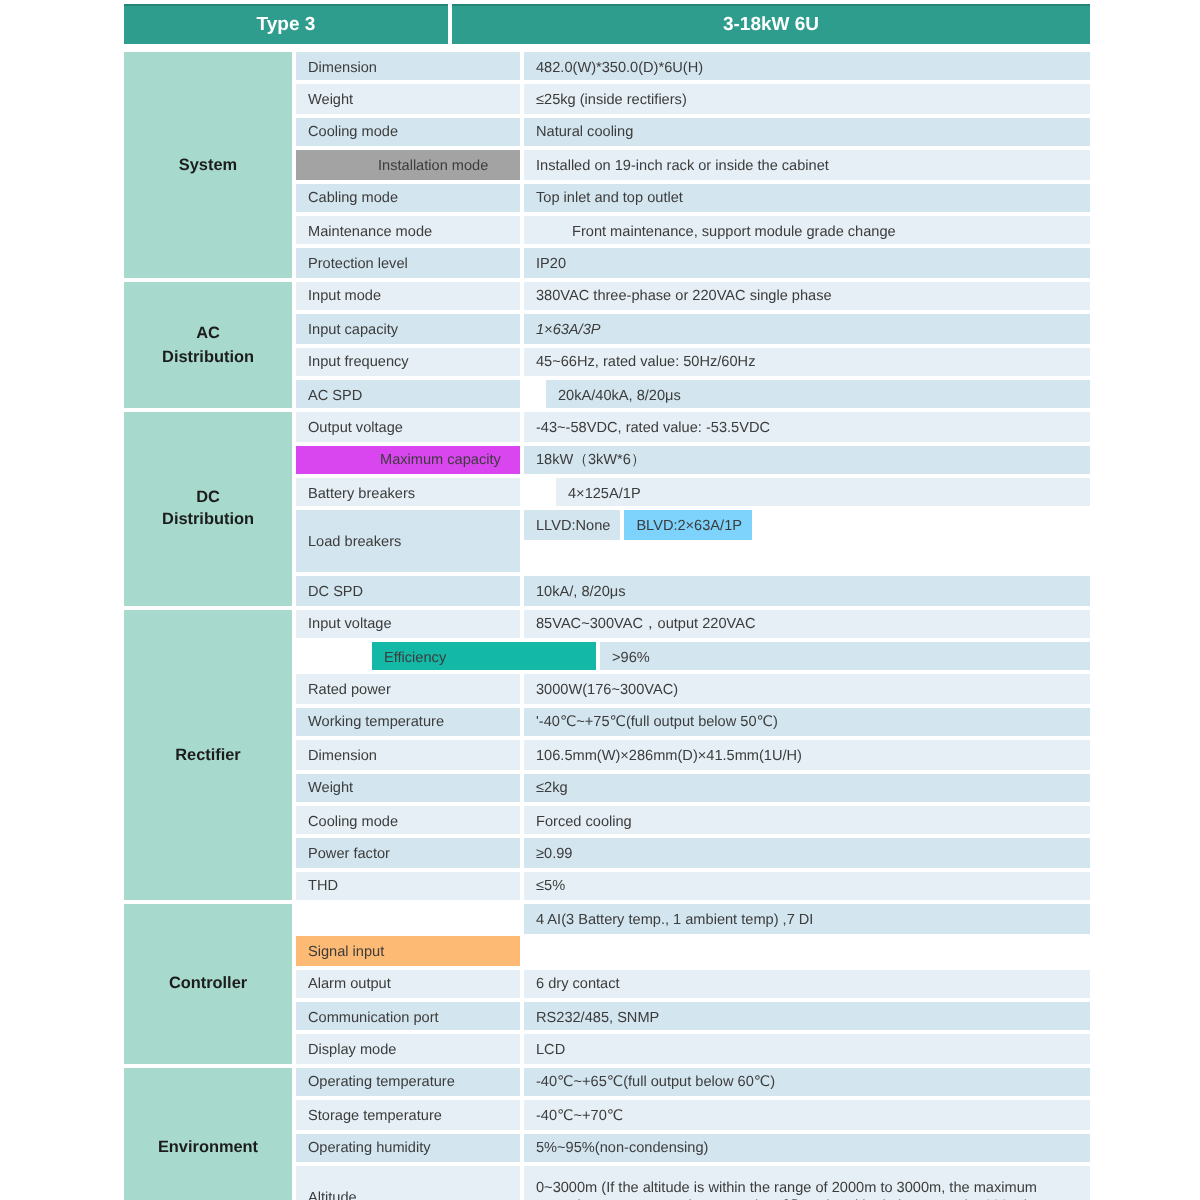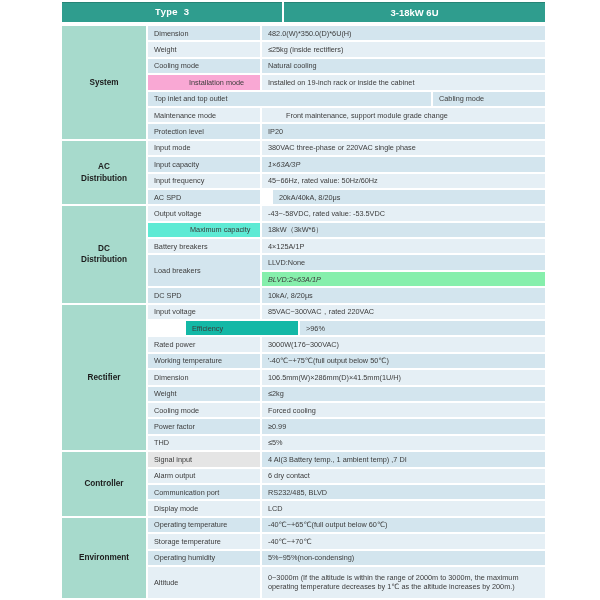--- a/index.html
+++ b/index.html
@@ -16,40 +16,40 @@
     --rowB:#e5eff5;
     --txt:#3c3c3c;
   }
   .spec-table{position:absolute;left:62px;top:2px;width:483px;}
   .hdr{display:flex;gap:2px;height:20px;margin-bottom:4px;}
   .hdr-cell{
     background:var(--header-bg);color:#ffffff;font-weight:bold;font-size:9.5px;
     display:flex;align-items:center;justify-content:center;
     border-top:1px solid #268476;
   }
-  .hdr-c1{width:220px;font-family:Liberation Mono, monospace;}
+  .hdr-c1{width:162px;}
   .hdr-c2{flex:1;}
   .body{display:flex;flex-direction:column;gap:2px;}
   .section{display:flex;gap:2px;}
   .sec-label{
     width:84px;background:var(--mint);color:#1c1c1c;font-weight:bold;font-size:8.2px;
     display:flex;align-items:center;justify-content:center;text-align:center;
     white-space:pre-line;line-height:1.35;flex-shrink:0;
   }
   .rows{display:flex;flex-direction:column;gap:2px;flex:1;}
   .row{display:flex;gap:2px;}
   .cell{
     font-size:7.3px;color:var(--txt);display:flex;align-items:center;
     padding-left:6px;box-sizing:border-box;line-height:1.25;
   }
   .attr{width:112px;flex-shrink:0;height:var(--rh);}
   .attr.dbl{height:calc(var(--rh)*2 + 2px);}
   .val{flex:1;height:var(--rh);padding-right:5px;}
   .val.dbl{height:calc(var(--rh)*2 + 2px);}
-  .valcol{flex:1;display:flex;flex-direction:column;gap:2px;}
+  .valcol{flex:1;display:flex;gap:2px;}
   .valcol .val{flex:none;}
 </style>
 </head>
 <body>
 
 <div class="spec-table">
   <div class="hdr">
     <div class="hdr-cell hdr-c1">Type 3</div>
     <div class="hdr-cell hdr-c2">3-18kW 6U</div>
   </div>
@@ -63,26 +63,26 @@
           </div>
           <div class="row">
             <div class="cell attr" style="background: rgb(229, 239, 245);">Weight</div>
             <div class="cell val" style="background: rgb(229, 239, 245);">≤25kg (inside rectifiers)</div>
           </div>
           <div class="row">
             <div class="cell attr" style="background: rgb(211, 229, 238);">Cooling mode</div>
             <div class="cell val" style="background: rgb(211, 229, 238);">Natural cooling</div>
           </div>
           <div class="row">
-            <div class="cell attr" style="background: #f9a8d4; padding-left: 41px;">Installation mode</div>
+            <div class="cell attr" style="background: #a3a3a3; padding-left: 41px;">Installation mode</div>
             <div class="cell val" style="background: rgb(229, 239, 245);">Installed on 19-inch rack or inside the cabinet</div>
           </div>
           <div class="row">
+            <div class="cell attr" style="background: rgb(211, 229, 238);">Cabling mode</div>
             <div class="cell val" style="background: rgb(211, 229, 238);">Top inlet and top outlet</div>
-            <div class="cell attr" style="background: rgb(211, 229, 238);">Cabling mode</div>
           </div>
           <div class="row">
             <div class="cell attr" style="background: rgb(229, 239, 245);">Maintenance mode</div>
             <div class="cell val" style="background: rgb(229, 239, 245); padding-left: 24px;">Front maintenance, support module grade change</div>
           </div>
           <div class="row">
             <div class="cell attr" style="background: rgb(211, 229, 238);">Protection level</div>
             <div class="cell val" style="background: rgb(211, 229, 238);">IP20</div>
           </div>
         </div>
@@ -111,46 +111,46 @@
       </div>
       <div class="section">
         <div class="sec-label">DC
 Distribution</div>
         <div class="rows">
           <div class="row">
             <div class="cell attr" style="background: rgb(229, 239, 245);">Output voltage</div>
             <div class="cell val" style="background: rgb(229, 239, 245);">-43~-58VDC, rated value: -53.5VDC</div>
           </div>
           <div class="row">
-            <div class="cell attr" style="background: #5eead4; padding-left: 42px;">Maximum capacity</div>
+            <div class="cell attr" style="background: #d946ef; padding-left: 42px;">Maximum capacity</div>
             <div class="cell val" style="background: rgb(211, 229, 238);">18kW（3kW*6）</div>
           </div>
           <div class="row">
             <div class="cell attr" style="background: rgb(229, 239, 245);">Battery breakers</div>
-            <div class="cell val" style="background: rgb(229, 239, 245);">4×125A/1P</div>
+            <div class="cell val" style="background: rgb(229, 239, 245); margin-left: 16px;">4×125A/1P</div>
           </div>
           <div class="row">
             <div class="cell attr dbl" style="background: rgb(211, 229, 238);">Load breakers</div>
             <div class="valcol">
               <div class="cell val" style="background: rgb(211, 229, 238);">LLVD:None</div>
-              <div class="cell val" style="background: #86efac; font-style: italic;">BLVD:2×63A/1P</div>
+              <div class="cell val" style="background: #7dd3fc;">BLVD:2×63A/1P</div>
             </div>
           </div>
           <div class="row">
             <div class="cell attr" style="background: rgb(211, 229, 238);">DC SPD</div>
             <div class="cell val" style="background: rgb(211, 229, 238);">10kA/, 8/20μs</div>
           </div>
         </div>
       </div>
       <div class="section">
         <div class="sec-label">Rectifier</div>
         <div class="rows">
           <div class="row">
             <div class="cell attr" style="background: rgb(229, 239, 245);">Input voltage</div>
-            <div class="cell val" style="background: rgb(229, 239, 245);">85VAC~300VAC，rated 220VAC</div>
+            <div class="cell val" style="background: rgb(229, 239, 245);">85VAC~300VAC，output 220VAC</div>
           </div>
           <div class="row">
             <div class="cell attr" style="background: #14b8a6; margin-left: 38px;">Efficiency</div>
             <div class="cell val" style="background: rgb(211, 229, 238);">&gt;96%</div>
           </div>
           <div class="row">
             <div class="cell attr" style="background: rgb(229, 239, 245);">Rated power</div>
             <div class="cell val" style="background: rgb(229, 239, 245);">3000W(176~300VAC)</div>
           </div>
           <div class="row">
@@ -176,30 +176,30 @@
           <div class="row">
             <div class="cell attr" style="background: rgb(229, 239, 245);">THD</div>
             <div class="cell val" style="background: rgb(229, 239, 245);">≤5%</div>
           </div>
         </div>
       </div>
       <div class="section">
         <div class="sec-label">Controller</div>
         <div class="rows">
           <div class="row">
-            <div class="cell attr" style="background: #e5e5e5;">Signal input</div>
+            <div class="cell attr" style="background: #fdba74; margin-top: 16px;">Signal input</div>
             <div class="cell val" style="background: rgb(211, 229, 238);">4 AI(3 Battery temp., 1 ambient temp) ,7 DI</div>
           </div>
           <div class="row">
             <div class="cell attr" style="background: rgb(229, 239, 245);">Alarm  output</div>
             <div class="cell val" style="background: rgb(229, 239, 245);">6 dry contact</div>
           </div>
           <div class="row">
             <div class="cell attr" style="background: rgb(211, 229, 238);">Communication port</div>
-            <div class="cell val" style="background: rgb(211, 229, 238);">RS232/485, BLVD</div>
+            <div class="cell val" style="background: rgb(211, 229, 238);">RS232/485, SNMP</div>
           </div>
           <div class="row">
             <div class="cell attr" style="background: rgb(229, 239, 245);">Display mode</div>
             <div class="cell val" style="background: rgb(229, 239, 245);">LCD</div>
           </div>
         </div>
       </div>
       <div class="section">
         <div class="sec-label">Environment</div>
         <div class="rows">

